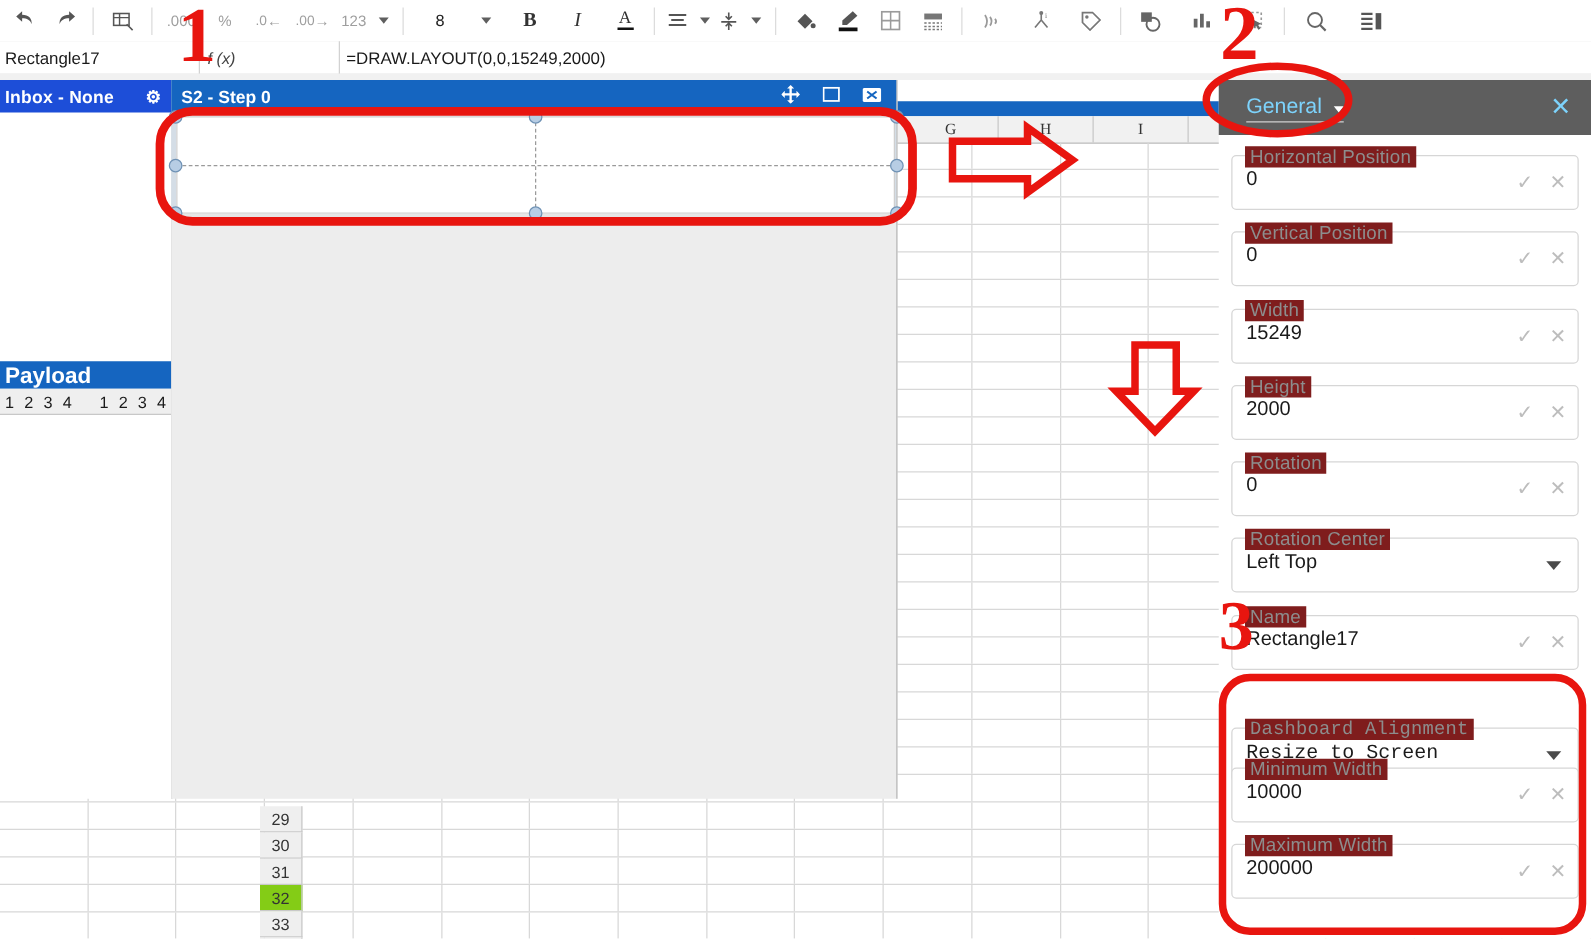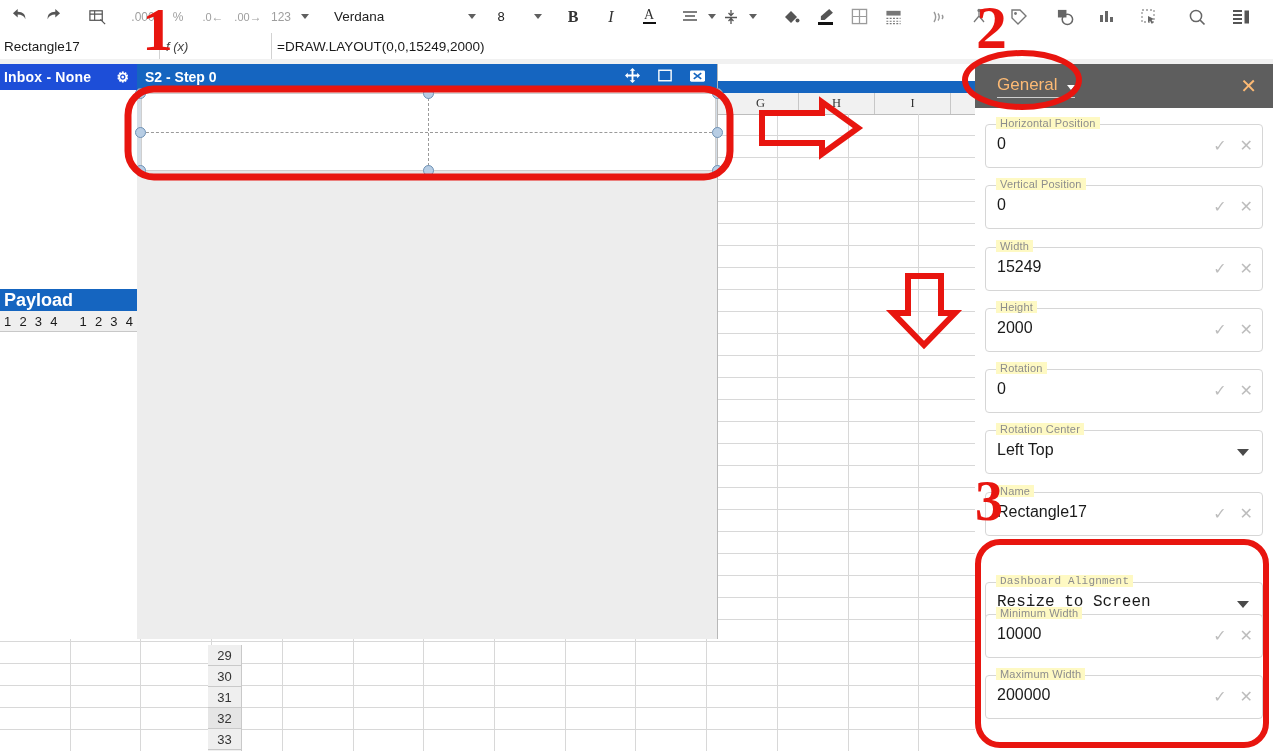--- a/index.html
+++ b/index.html
@@ -121,36 +121,36 @@
   #leftedgebar{position:absolute;left:137px;top:90px;width:5px;height:86px;background:#d4dde6;}
   #rightedgebar{position:absolute;left:712px;top:90px;width:5px;height:86px;background:#d4dde6;}
   #shapeshadow{position:absolute;left:141px;top:171px;width:576px;height:6px;background:#e6e6e6;}
 
   
   #proppanel{
     position:absolute;left:975px;top:64px;width:298px;height:687px;background:#ffffff;
   }
   #prophdr{
     position:absolute;left:975px;top:64px;width:298px;height:44px;background:#5e5e5e;
-    display:flex;align-items:center;color:#fdba74;
+    display:flex;align-items:center;color:#7dd3fc;
   }
   #prophdr .sel{
     margin-left:22px;font-size:17px;display:flex;align-items:flex-end;
     border-bottom:1px solid #cfcfcf;padding-bottom:2px;
   }
   #prophdr .sel .caret{border-top-color:#ffffff;margin-left:10px;margin-bottom:5px;}
   #prophdr .closex{margin-left:auto;margin-right:16px;font-size:20px;line-height:1;}
 
   .field{
     position:absolute;left:985px;width:278px;height:44px;box-sizing:border-box;
     border:1px solid #d6d6d6;border-radius:4px;background:#fff;
   }
   .field .flabel{
-    position:absolute;left:10px;top:-8px;background:#fef9c3;padding:0 4px;
-    font-size:11px;color:#8d8d8d;letter-spacing:.2px;
+    position:absolute;left:10px;top:-8px;background:#7f1d1d;padding:0 4px;
+    font-size:15px;color:#8d8d8d;letter-spacing:.2px;
   }
   .field .fval{
     position:absolute;left:11px;top:10px;font-size:16px;color:#1a1a1a;
   }
   .field .ficons{
     position:absolute;right:9px;top:11px;display:flex;align-items:center;gap:13px;
     color:#bdbdbd;font-size:16px;
   }
   .field .dcaret{
     position:absolute;right:13px;top:18px;width:0;height:0;
@@ -758,21 +758,21 @@
         <div class="gcell"></div>
         <div class="gcell"></div>
       </div>
     </div>
 </div>
 
 <div id="rowgutter" style="position:absolute;left:208px;top:645px;width:34px;height:93px;">
     <div style="height: 20px; border-bottom: 1px solid rgb(201, 201, 201); border-right: 1px solid rgb(201, 201, 201); background: rgb(239, 239, 239); display: flex; align-items: center; justify-content: center; font-size: 13px; color: rgb(51, 51, 51);">29</div>
     <div style="height: 20px; border-bottom: 1px solid rgb(201, 201, 201); border-right: 1px solid rgb(201, 201, 201); background: rgb(239, 239, 239); display: flex; align-items: center; justify-content: center; font-size: 13px; color: rgb(51, 51, 51);">30</div>
     <div style="height: 20px; border-bottom: 1px solid rgb(201, 201, 201); border-right: 1px solid rgb(201, 201, 201); background: rgb(239, 239, 239); display: flex; align-items: center; justify-content: center; font-size: 13px; color: rgb(51, 51, 51);">31</div>
-    <div style="height: 20px; border-bottom: 1px solid rgb(201, 201, 201); border-right: 1px solid rgb(201, 201, 201); background: #e5e5e5; display: flex; align-items: center; justify-content: center; font-size: 13px; color: rgb(51, 51, 51);">32</div>
+    <div style="height: 20px; border-bottom: 1px solid rgb(201, 201, 201); border-right: 1px solid rgb(201, 201, 201); background: #84cc16; display: flex; align-items: center; justify-content: center; font-size: 13px; color: rgb(51, 51, 51);">32</div>
     <div style="height: 20px; border-bottom: 1px solid rgb(201, 201, 201); border-right: 1px solid rgb(201, 201, 201); background: rgb(239, 239, 239); display: flex; align-items: center; justify-content: center; font-size: 13px; color: rgb(51, 51, 51);">33</div>
     <div style="height: 20px; border-bottom: 1px solid rgb(201, 201, 201); border-right: 1px solid rgb(201, 201, 201); background: rgb(239, 239, 239); display: flex; align-items: center; justify-content: center; font-size: 13px; color: rgb(51, 51, 51);">34</div>
   </div>
 
 <div id="leftpanel"></div>
 <div id="inboxbar">
   <span class="lbl">Inbox - None</span>
   <span class="gear">⚙</span>
 </div>
 <div id="payloadbar">
@@ -864,24 +864,20 @@
       <span style="font-size:11px;">.00</span>
         <span style="font-size:12px;">→</span>
     </div>
     <div class="tbtn tlabel selcombo" style="width:44px;">
       <span>123</span>
       <span class="caret"></span>
     </div>
   </div>
   <div class="tsep"></div>
   <div class="tgroup">
-    <div class="selcombo" style="width:152px;">
-      <span class="fontbox">Verdana</span>
-      <span class="caret" style="margin-left:auto;margin-right:4px;"></span>
-    </div>
     <div class="selcombo" style="width:58px;margin-left:8px;">
       <span class="sizebox">8</span>
       <span class="caret" style="margin-left:auto;margin-right:4px;"></span>
     </div>
   </div>
   <div class="tgroup" style="gap:8px;">
     <div class="tbtn" style="font-weight:bold;font-size:16px;color:#333;font-family:'Liberation Serif',serif;">B</div>
     <div class="tbtn" style="font-style:italic;font-size:16px;color:#333;font-family:'Liberation Serif',serif;">I</div>
     <div class="tbtn" style="flex-direction:column;color:#333;">
       <span style="font-size:14px;line-height:12px;font-family:'Liberation Serif',serif;">A</span>

